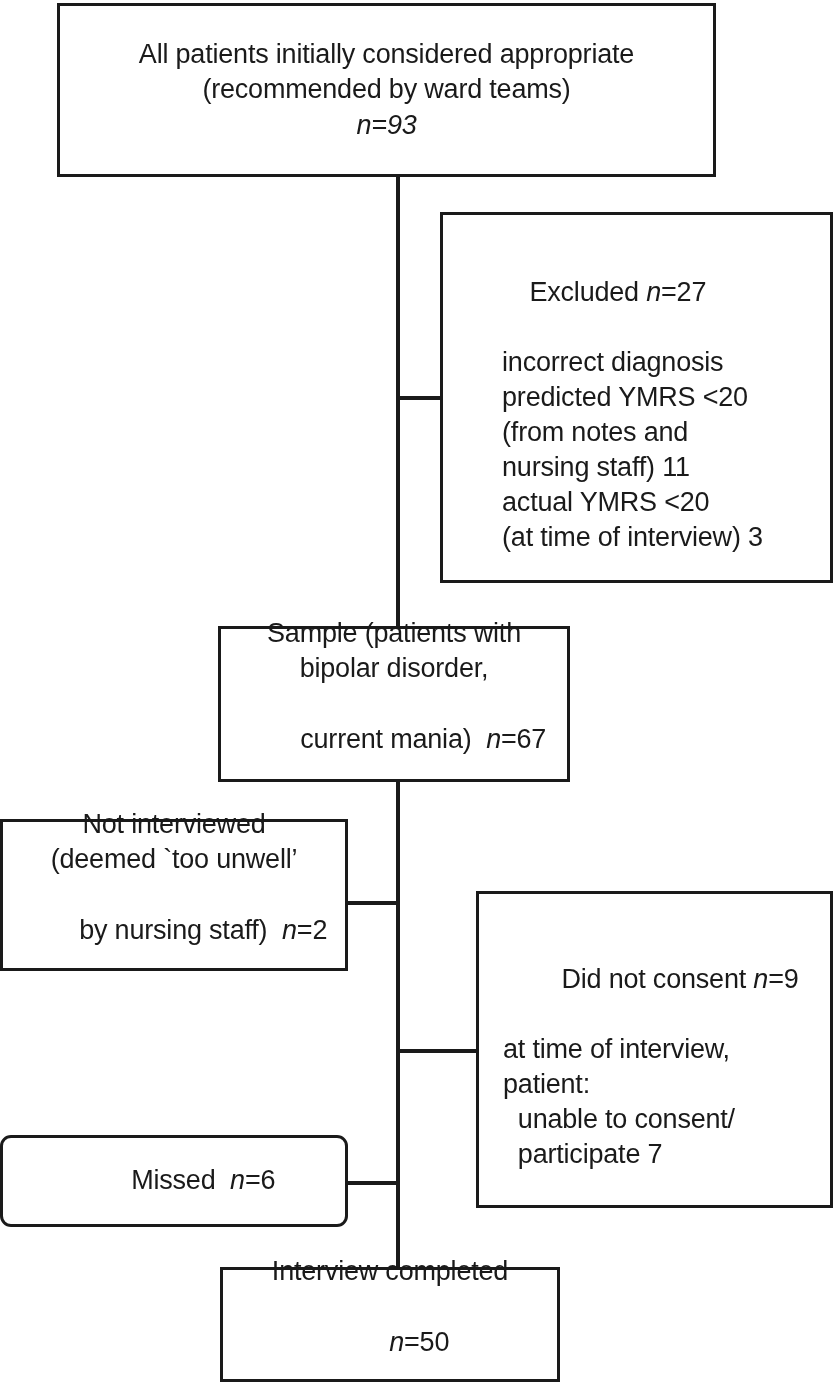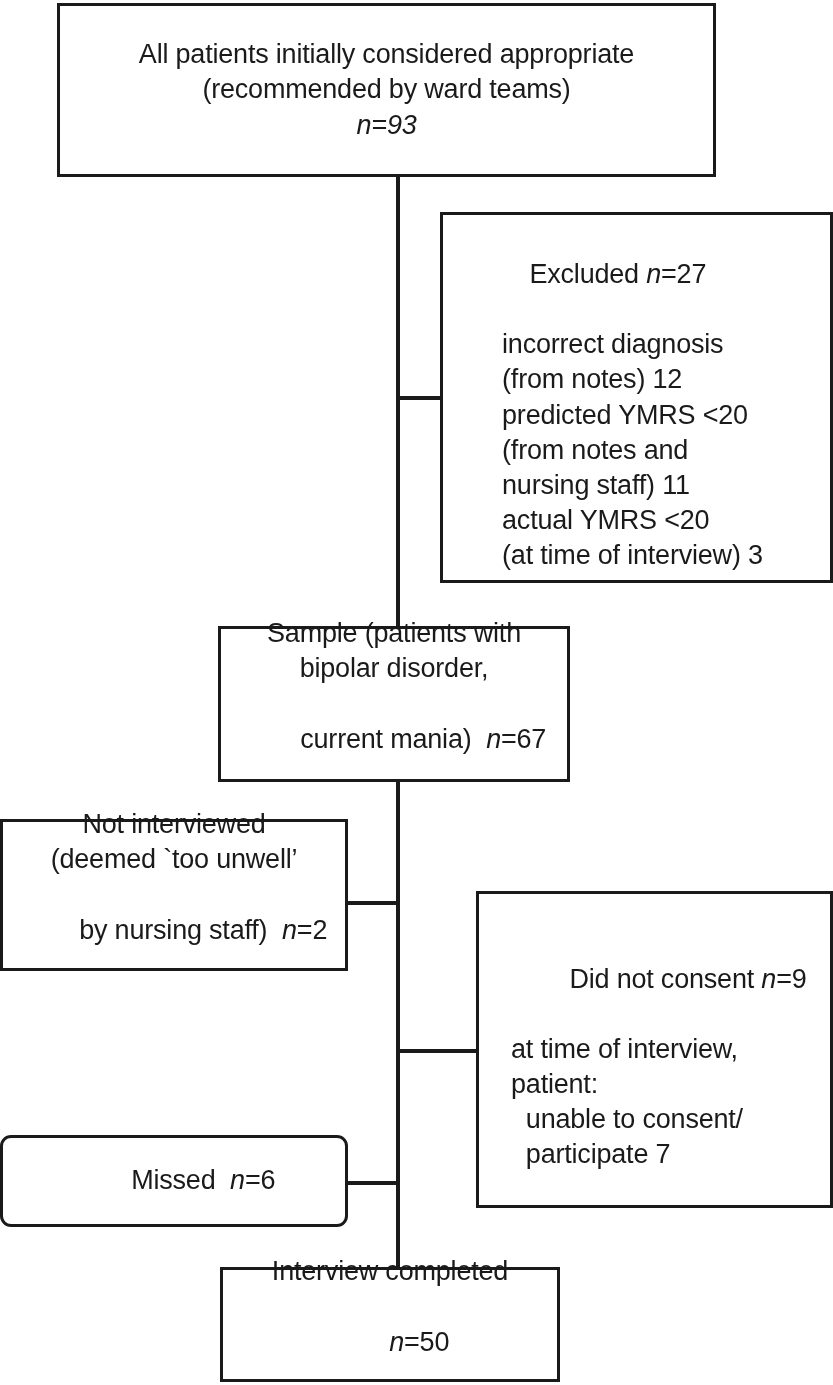--- a/index.html
+++ b/index.html
@@ -75,21 +75,20 @@
       <div class="line ital"><span class="ital">n</span><span>=</span><span>93</span></div>
     </div>
   </div>
 
   <div class="node left" style="left:440px; top:212px; width:393px; height:371px;">
     <div class="pad" style="padding-left:28px;">
       <div class="line">
         <span>Excluded </span><span class="ital">n</span><span>=</span><span>27</span>
       </div>
       <div class="line indent1">incorrect diagnosis</div>
-      <div class="line indent1">(from notes) 12</div>
       <div class="line indent1">predicted YMRS &lt;20</div>
       <div class="line indent1">(from notes and</div>
       <div class="line indent1">nursing staff) 11</div>
       <div class="line indent1">actual YMRS &lt;20</div>
       <div class="line indent1">(at time of interview) 3</div>
     </div>
   </div>
 
   <div class="node center" style="left:218px; top:626px; width:352px; height:156px;">
     <div class="pad">
@@ -105,21 +104,21 @@
     <div class="pad">
       <div class="line">Not interviewed</div>
       <div class="line">(deemed `too unwell’</div>
       <div class="line">
         <span>by nursing staff)&nbsp;&nbsp;</span><span class="ital">n</span><span>=</span><span>2</span>
       </div>
     </div>
   </div>
 
   <div class="node left" style="left:476px; top:891px; width:357px; height:317px;">
-    <div class="pad" style="padding-left:32px;">
+    <div class="pad" style="padding-left:24px;">
       <div class="line">
         <span>Did not consent </span><span class="ital">n</span><span>=</span><span>9</span>
       </div>
       <div class="line">at time of interview,</div>
       <div class="line">patient:</div>
       <div class="line indent2">unable to consent/</div>
       <div class="line indent2">participate 7</div>
     </div>
   </div>
 

